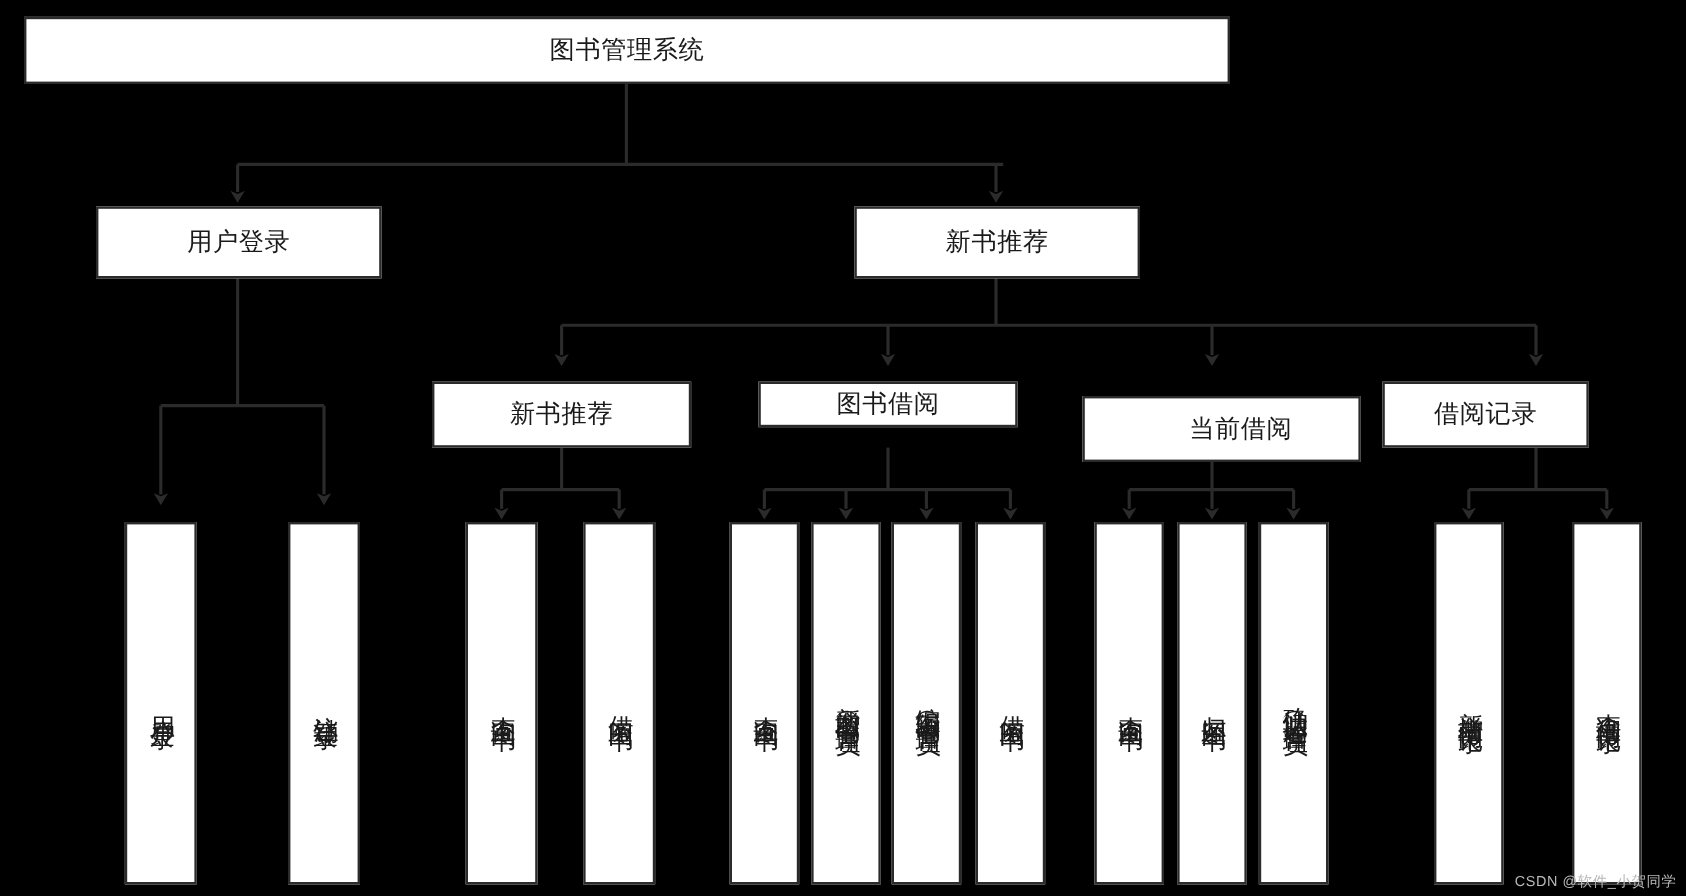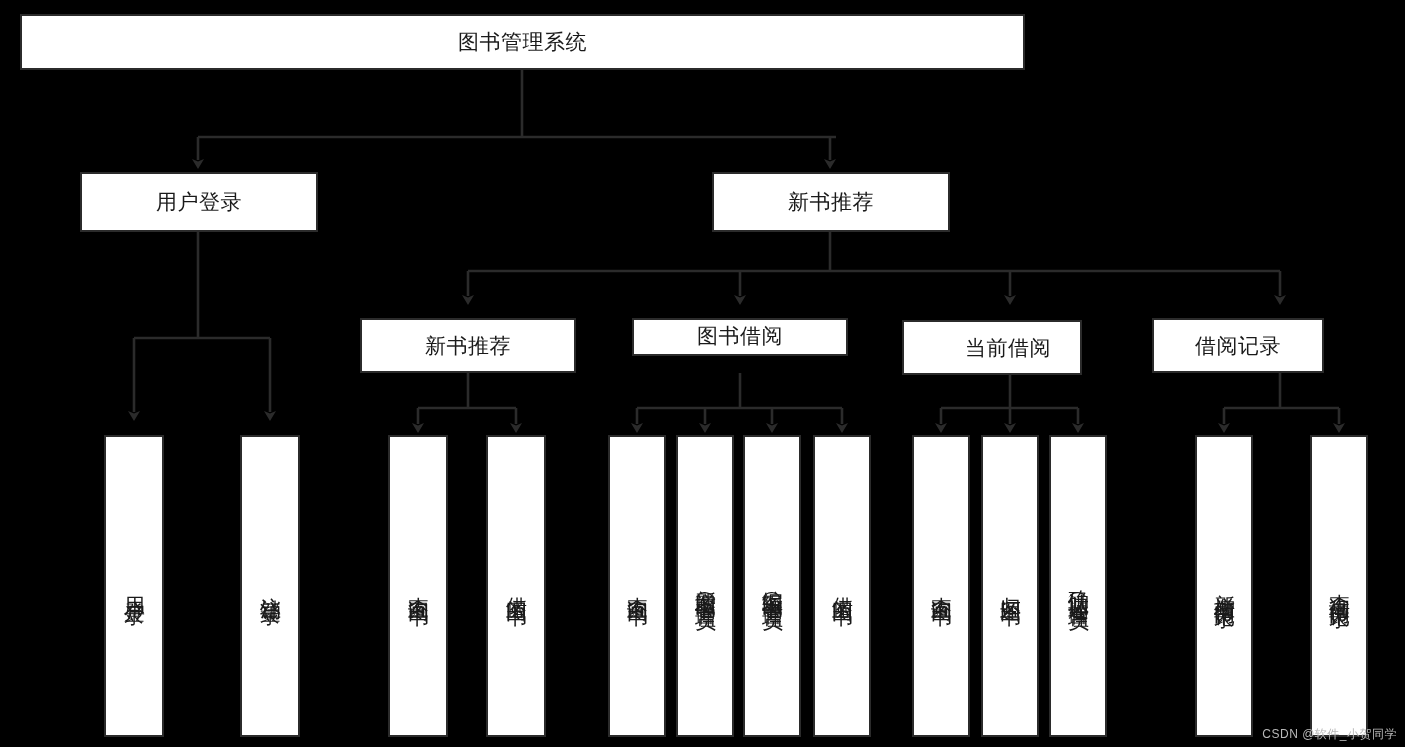--- a/index.html
+++ b/index.html
@@ -130,21 +130,21 @@
   <div class="node horiz" style="left:712px; top:172px; width:238px; height:60px;">
     <span>新书推荐</span>
   </div>
 
   <div class="node horiz" style="left:360px;  top:318px; width:216px; height:55px;">
     <span>新书推荐</span>
   </div>
   <div class="node horiz" style="left:632px;  top:318px; width:216px; height:38px;font-family:Liberation Serif, serif;">
     <span>图书借阅</span>
   </div>
-  <div class="node horiz" style="left:902px;  top:320px; width:180px; height:55px;padding-left:32px;">
+  <div class="node horiz" style="left:902px;  top:330px; width:232px; height:55px;padding-left:32px;">
     <span>当前借阅</span>
   </div>
   <div class="node horiz" style="left:1152px; top:318px; width:172px; height:55px;">
     <span>借阅记录</span>
   </div>
 
   <div class="node vert" style="left:104px; top:435px; width:60px; height:302px;">
     <span class="vtext">用户登录</span>
   </div>
   <div class="node vert" style="left:240px; top:435px; width:60px; height:302px;">

